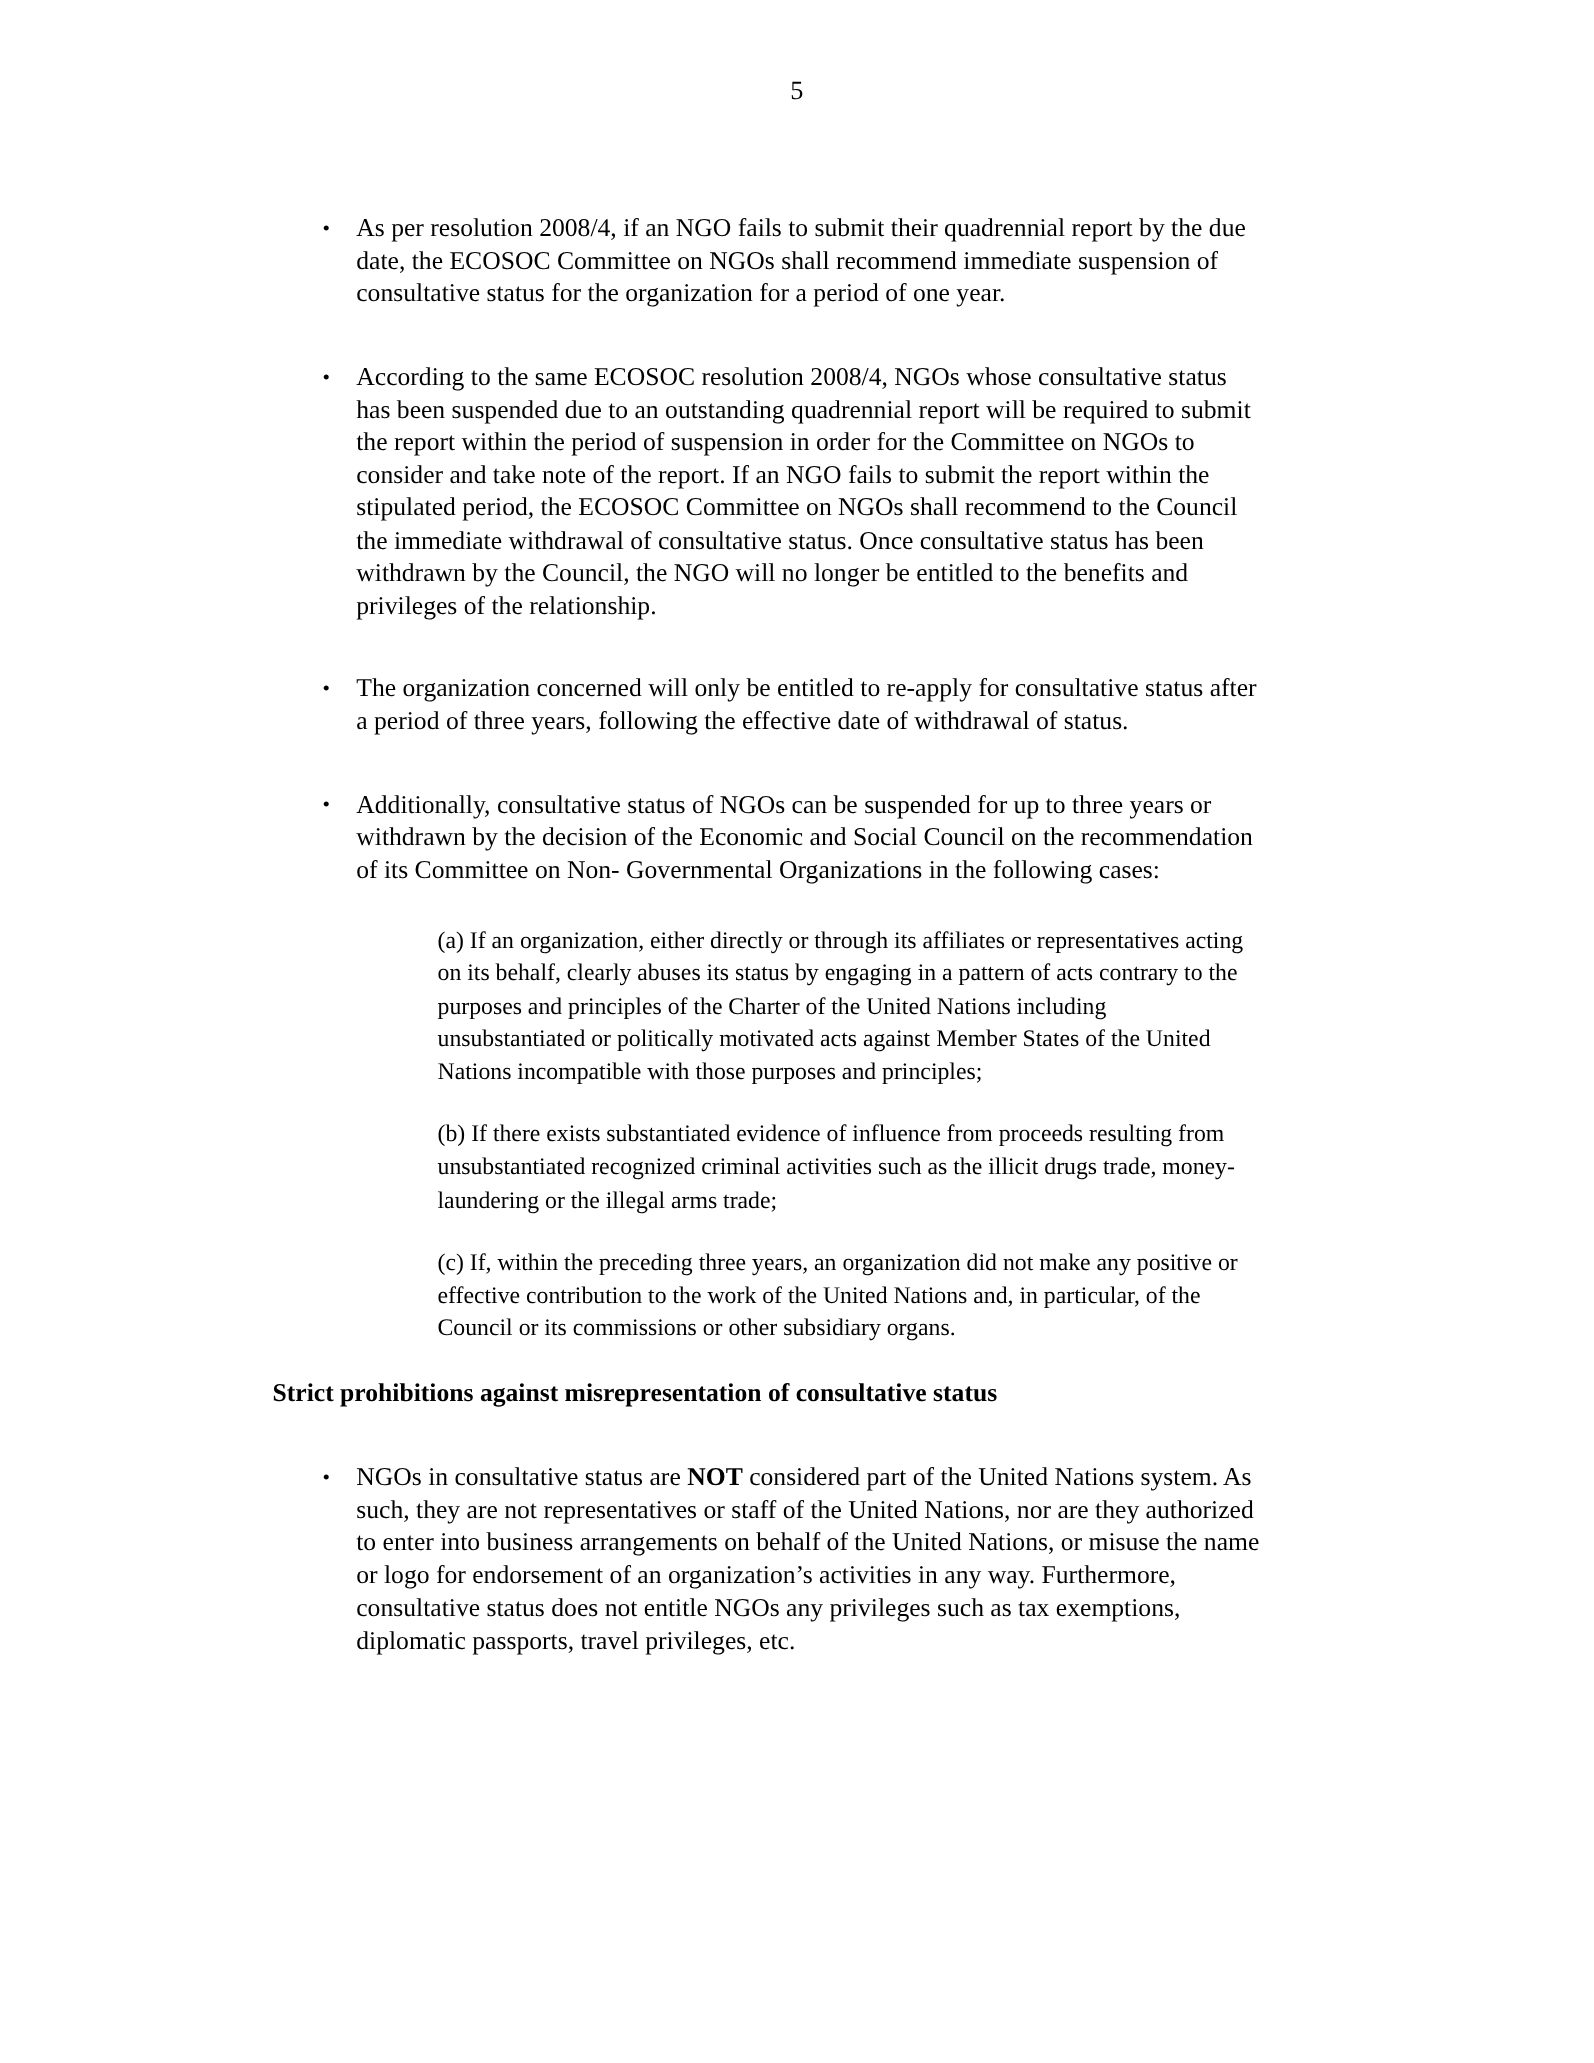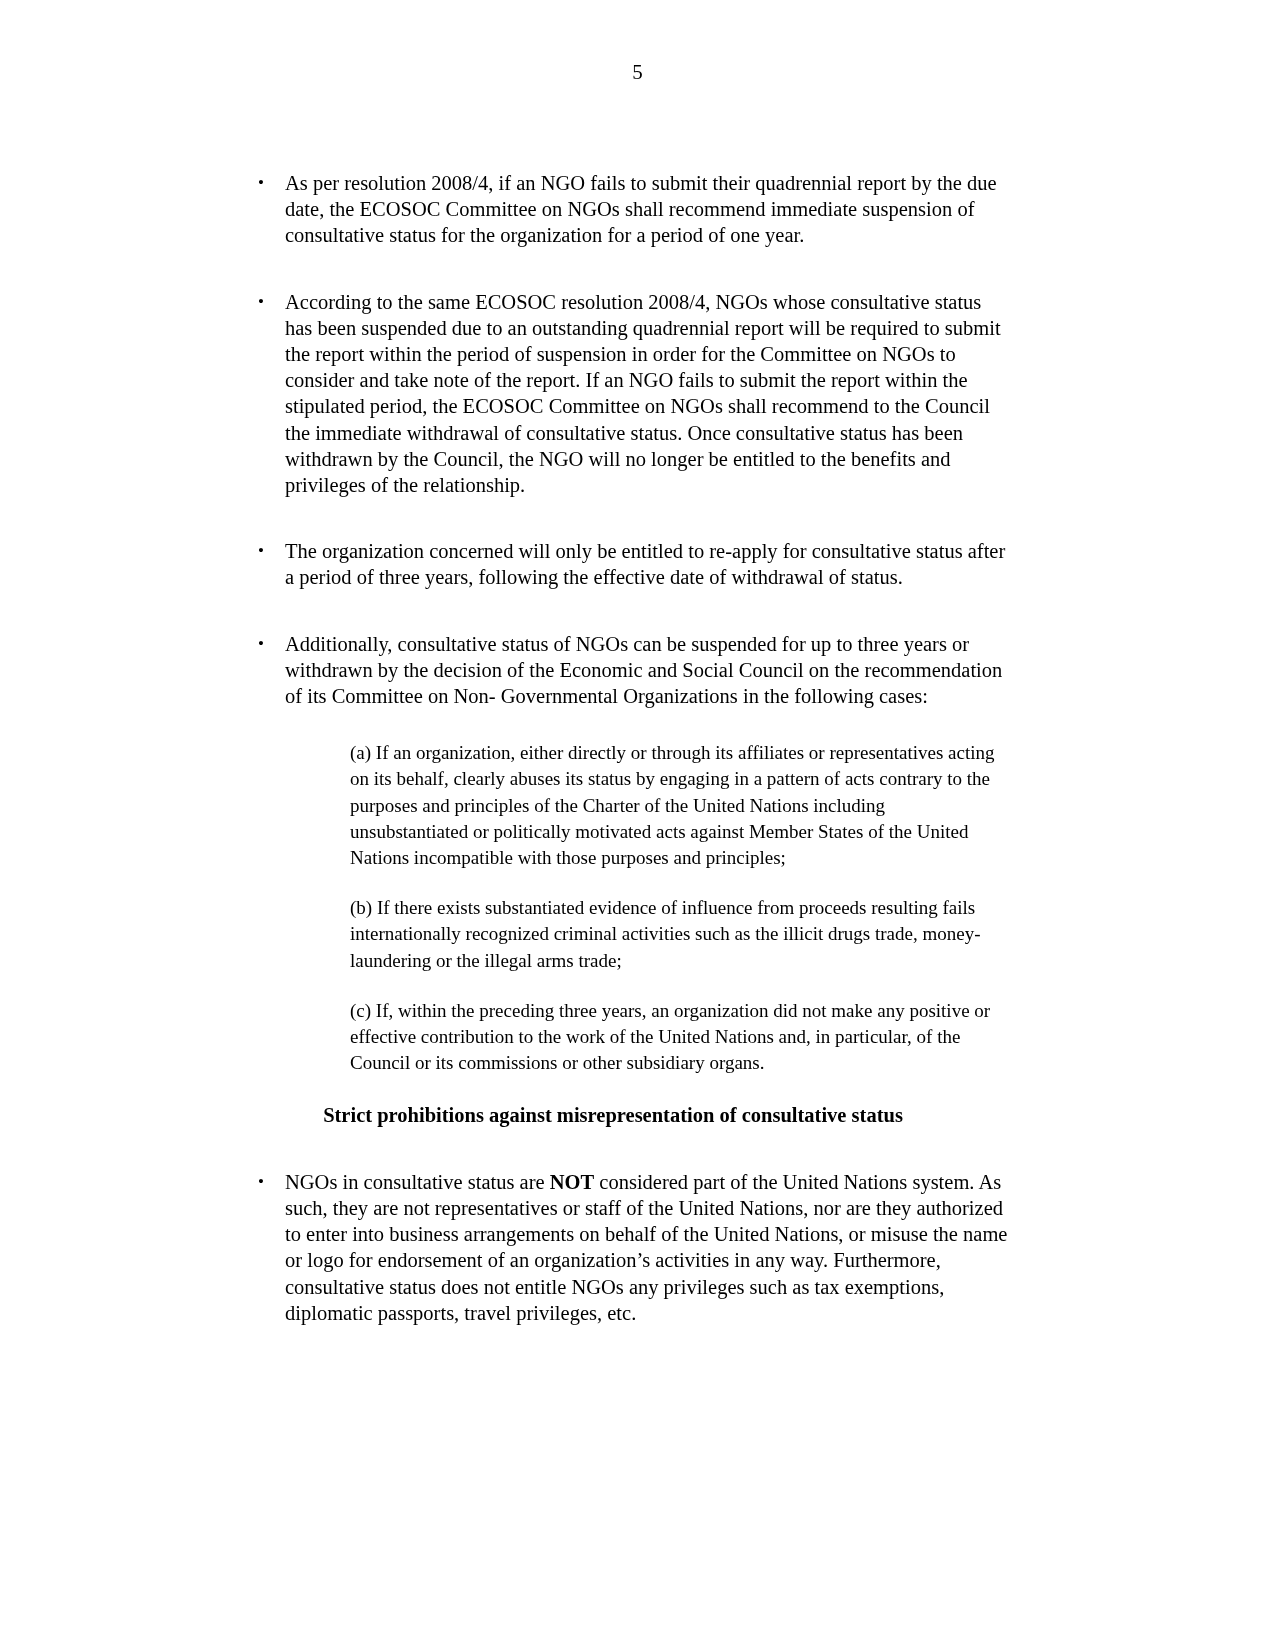--- a/index.html
+++ b/index.html
@@ -72,21 +72,21 @@
     text-align: left;
   }
 
   
   .section-heading {
     font-weight: bold;
     font-size: 20.5px;
     line-height: 26.2px;
     margin-top: 26px;
     margin-bottom: 26px;
-    text-align: center;
+    text-align: left;
   }
 
   .strong-inline {
     font-weight: bold;
   }
 
   .group-bullets { margin: 0; padding: 0; }
   .spacer-sm { height: 6px; }
 </style>
 </head>
@@ -118,21 +118,21 @@
       <div class="bullet-item">
         <span class="bullet-mark">•</span>
         <span class="bullet-text">Additionally, consultative status of NGOs can be suspended for up to three years or withdrawn by the decision of the Economic and Social Council on the recommendation of its Committee on Non- Governmental Organizations in the following cases:</span>
       </div>
 
     </div>
 
     <div class="spacer-sm"></div>
 
     <div class="sub-para">(a) If an organization, either directly or through its affiliates or representatives acting on its behalf, clearly abuses its status by engaging in a pattern of acts contrary to the purposes and principles of the Charter of the United Nations including unsubstantiated or politically motivated acts against Member States of the United Nations incompatible with those purposes and principles;</div>
-    <div class="sub-para">(b) If there exists substantiated evidence of influence from proceeds resulting fails internationally recognized criminal activities such as the illicit drugs trade, money-laundering or the illegal arms trade;</div>
+    <div class="sub-para">(b) If there exists substantiated evidence of influence from proceeds resulting from unsubstantiated recognized criminal activities such as the illicit drugs trade, money-laundering or the illegal arms trade;</div>
     <div class="sub-para">(c) If, within the preceding three years, an organization did not make any positive or effective contribution to the work of the United Nations and, in particular, of the Council or its commissions or other subsidiary organs.</div>
 
     <div class="section-heading">Strict prohibitions against misrepresentation of consultative status</div>
 
     <div class="group-bullets">
       <div class="bullet-item">
         <span class="bullet-mark">•</span>
         <span class="bullet-text"><span>NGOs in consultative status are </span><span class="strong-inline">NOT</span><span> considered part of the United Nations system. As such, they are not representatives or staff of the United Nations, nor are they authorized to enter into business arrangements on behalf of the United Nations, or misuse the name or logo for endorsement of an organization’s activities in any way. Furthermore, consultative status does not entitle NGOs any privileges such as tax exemptions, diplomatic passports, travel privileges, etc.</span></span>
       </div>
     </div>

